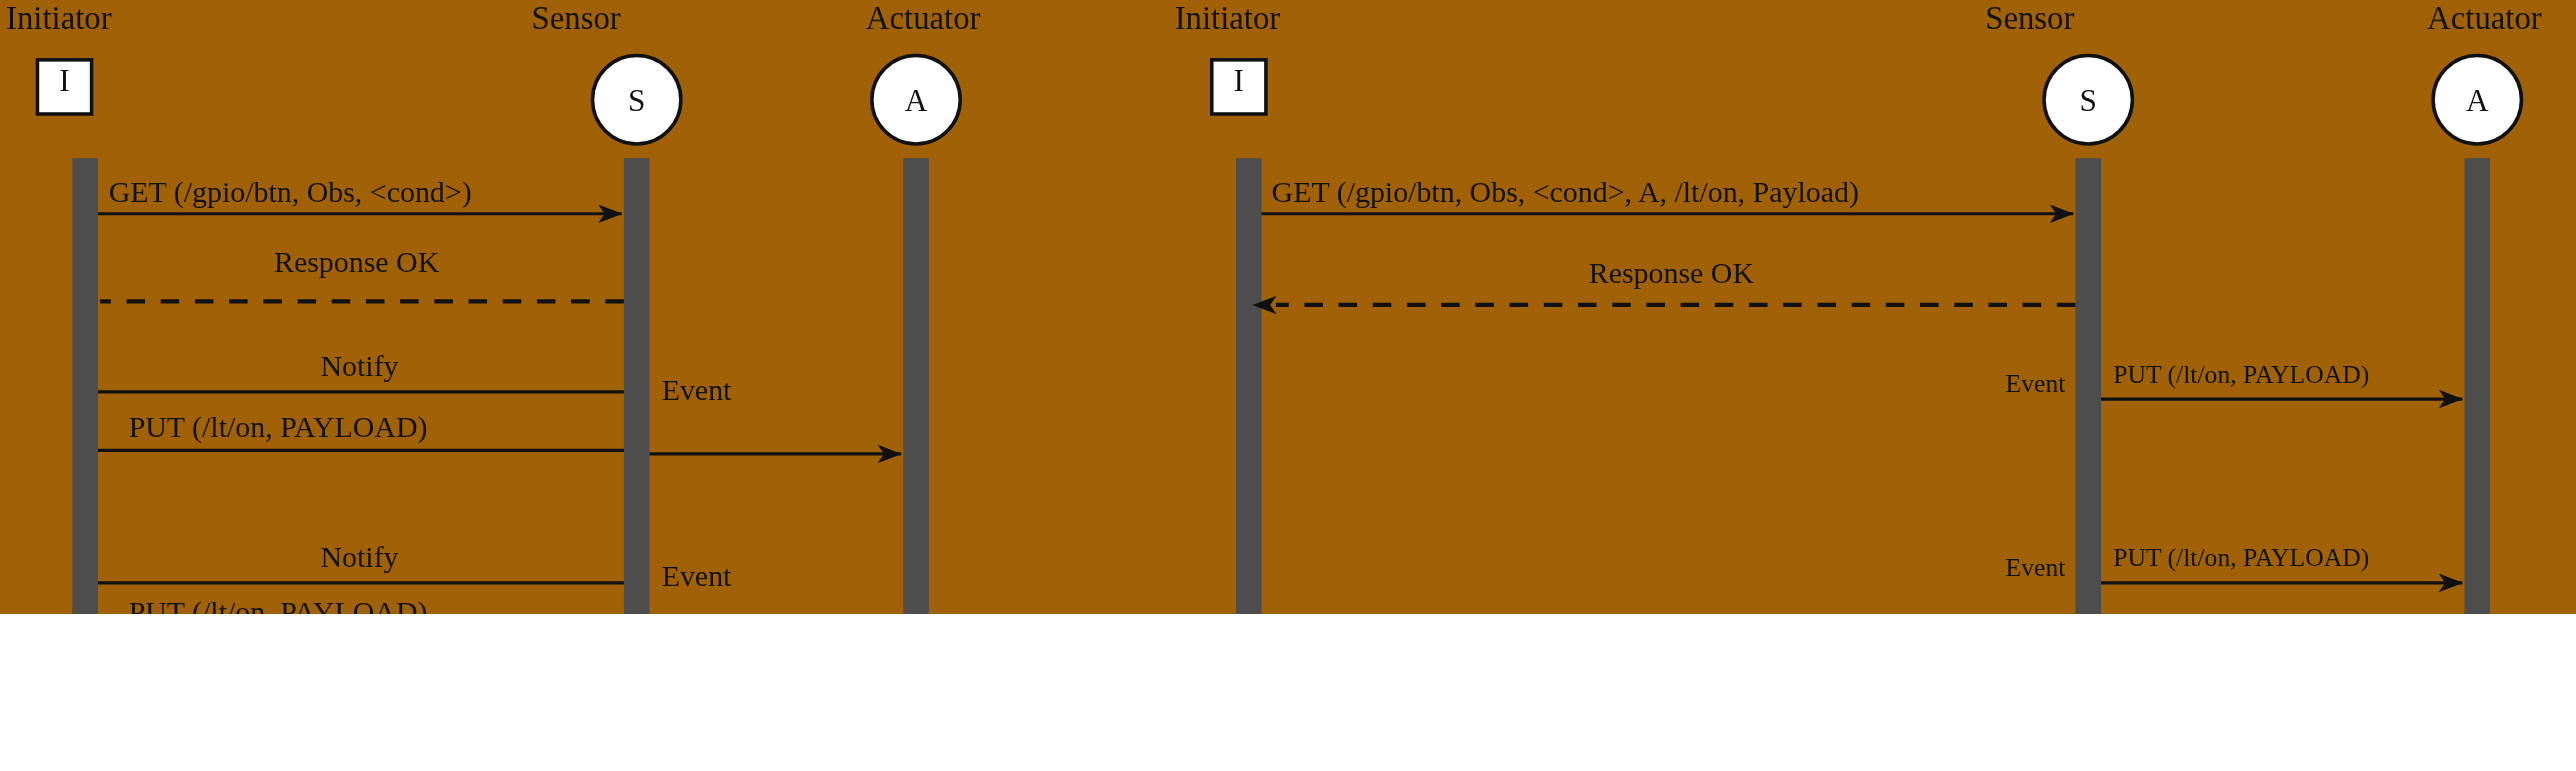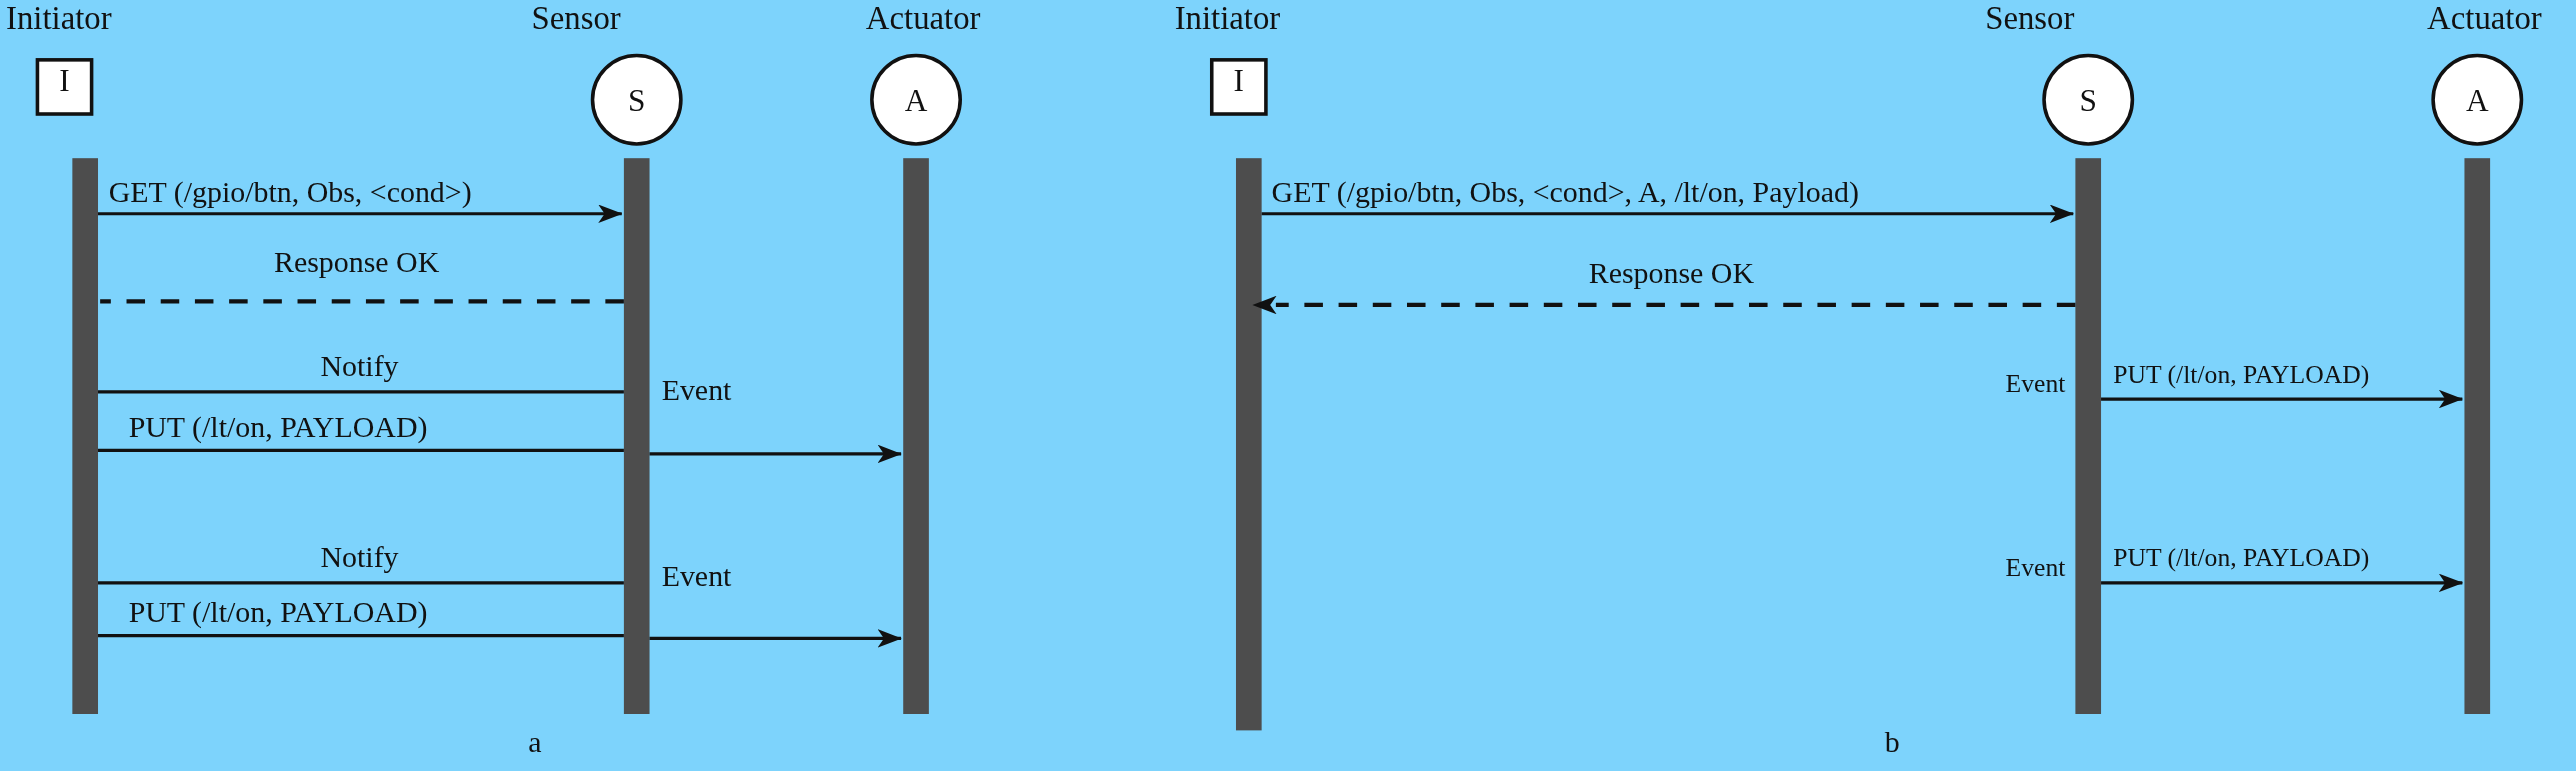--- a/index.html
+++ b/index.html
@@ -3,22 +3,22 @@
 <meta charset="utf-8">
 <style>
   html, body {
     margin: 0;
     padding: 0;
     background: #ffffff;
   }
   #root {
     position: relative;
     width: 2576px;
-    height: 771px;
-    background: #7dd3fc;
+    height: 614px;
+    background: #a16207;
     font-family: "Liberation Serif", "DejaVu Serif", serif;
     overflow: hidden;
   }
   svg.diagram-canvas {
     position: absolute;
     top: 0;
     left: 0;
     width: 2576px;
     height: 771px;
     display: block;

